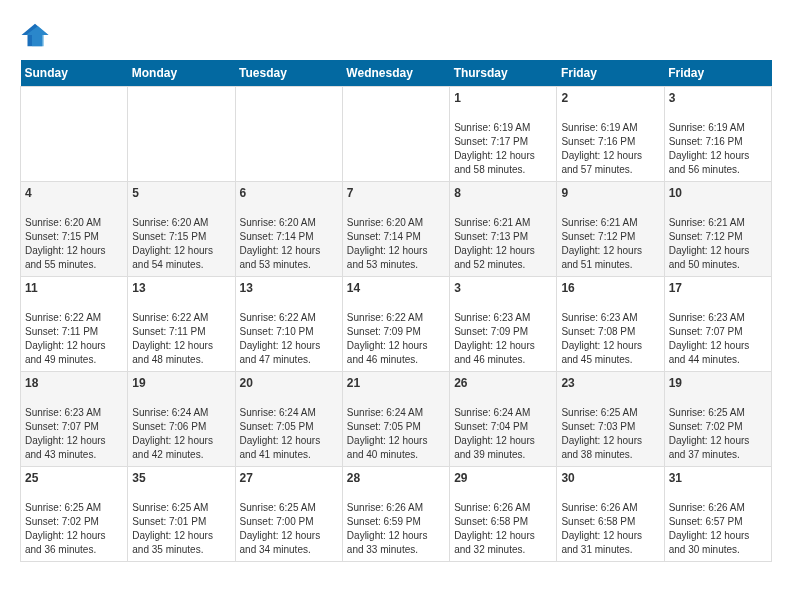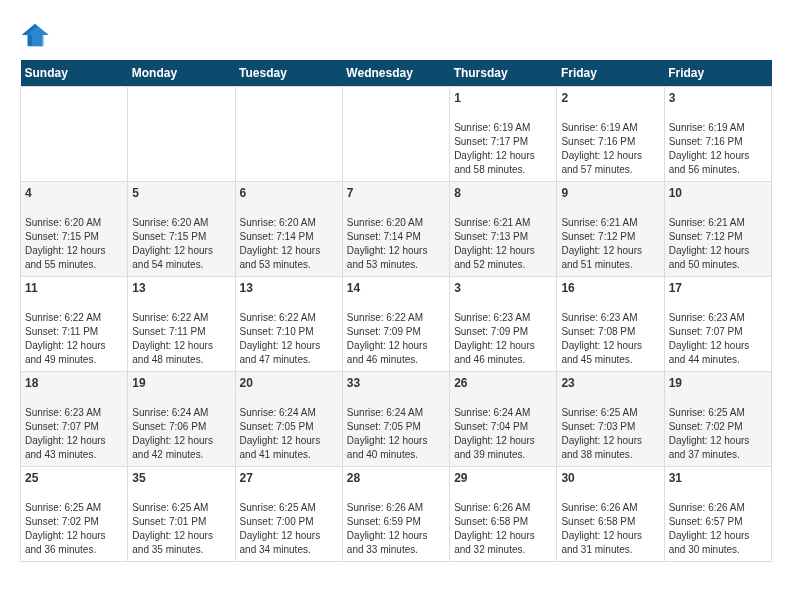--- a/index.html
+++ b/index.html
@@ -44,21 +44,21 @@
     .location {
       font-size: 16px;
       color: #555;
     }
     table {
       width: 100%;
       border-collapse: collapse;
       table-layout: fixed;
     }
     thead tr th {
-      background: #0c4a6e;
+      background: #0369a1;
       color: #fff;
       font-size: 12px;
       padding: 6px 4px;
       text-align: left;
       font-weight: bold;
     }
     tbody tr td {
       vertical-align: top;
       padding: 4px 4px;
       font-size: 10px;
@@ -265,21 +265,21 @@
 and 42 minutes.</div>
         </td>
         <td>
           <span class="day-number">20</span>
           <div class="day-info" style="white-space: pre-line;">Sunrise: 6:24 AM
 Sunset: 7:05 PM
 Daylight: 12 hours
 and 41 minutes.</div>
         </td>
         <td>
-          <span class="day-number">33</span>
+          <span class="day-number">21</span>
           <div class="day-info" style="white-space: pre-line;">Sunrise: 6:24 AM
 Sunset: 7:05 PM
 Daylight: 12 hours
 and 40 minutes.</div>
         </td>
         <td>
           <span class="day-number">26</span>
           <div class="day-info" style="white-space: pre-line;">Sunrise: 6:24 AM
 Sunset: 7:04 PM
 Daylight: 12 hours

